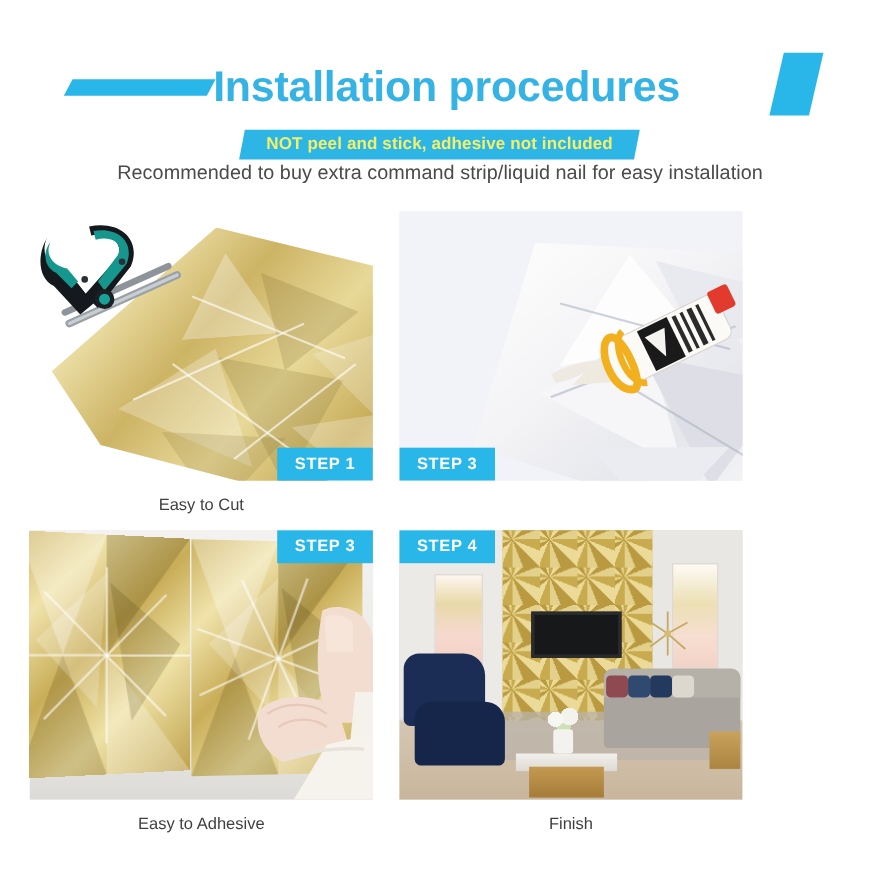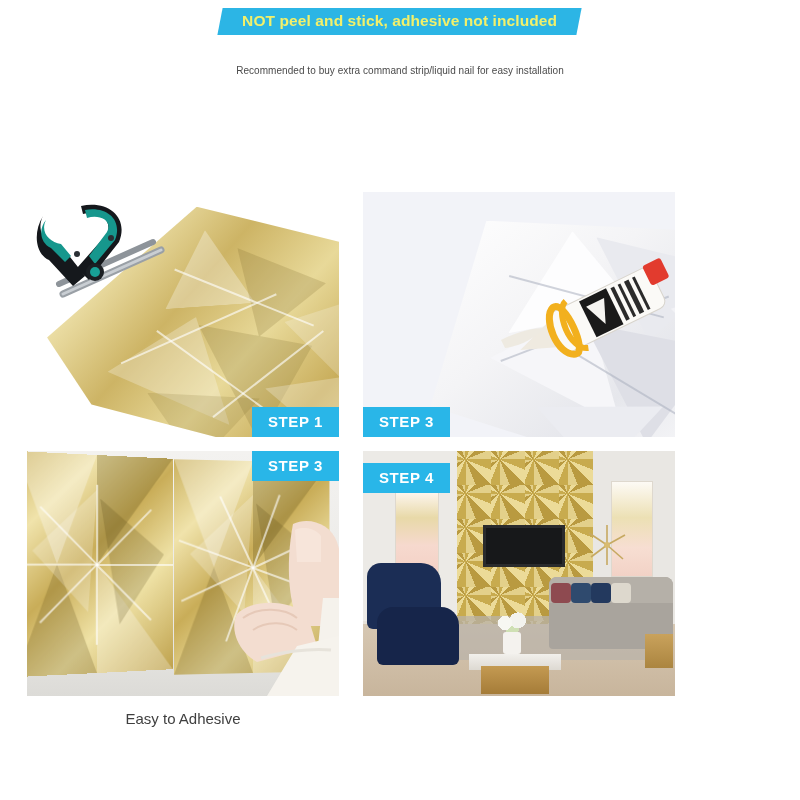--- a/index.html
+++ b/index.html
@@ -77,23 +77,23 @@
     color: #f2f06a;
     font-size: 15.5px;
     font-weight: bold;
     white-space: nowrap;
     letter-spacing: 0.1px;
   }
 
   
   .subtitle {
     text-align: center;
-    font-size: 10px;
+    font-size: 18px;
     color: #4a4a4a;
-    margin-top: 29px;
+    margin-top: 1px;
     letter-spacing: 0.05px;
   }
 
   
   .grid {
     position: absolute;
     left: 0;
     top: 192px;
     width: 702px;
   }
@@ -129,21 +129,21 @@
     font-size: 15px;
     font-weight: bold;
     letter-spacing: 0.6px;
     padding: 7px 16px 8px 16px;
     z-index: 30;
     line-height: 1;
   }
   .badge.br { right: 0; bottom: 0; }
   .badge.bl { left: 0; bottom: 0; }
   .badge.tr { right: 0; top: 0; }
-  .badge.tl { left: 0; top: 12px; text-align: right; }
+  .badge.tl { left: 0; top: 0; text-align: right; }
 
   
   .p1 { background: #ffffff; }
   .p1 .gold-sheet {
     position: absolute;
     left: 20px; top: 14px;
     width: 330px; height: 250px;
     background:
       linear-gradient(135deg, #d9c478 0%, #efe3ad 18%, #cdb465 40%, #e8d999 60%, #c9ae5c 80%, #e2d392 100%);
     clip-path: polygon(48% 0%, 100% 22%, 100% 76%, 66% 100%, 12% 76%, 0% 48%);
@@ -293,20 +293,25 @@
                 radial-gradient(circle at 48% 70%, #cfe0b4 0 7px, transparent 7px); }
   .p4 .lamp { position:absolute; right:46px; top:72px; width:44px; height:44px; }
   .p4 .sidetable { position:absolute; right:2px; bottom:28px; width:28px; height:34px;
     background: linear-gradient(180deg,#c9a25c,#ab8540); }
 </style>
 </head>
 <body>
 
 <div class="header">
 
+  <div class="title-row">
+    <div class="title-bar-left"></div>
+    <div class="title-text">Installation procedures</div>
+    <div class="title-accent-right"></div>
+  </div>
 
   <div class="banner-wrap">
     <div class="banner">
       <span class="banner-text">NOT peel and stick, adhesive not included</span>
     </div>
   </div>
 
   <div class="subtitle">Recommended to buy extra command strip/liquid nail for easy installation</div>
 </div>
 
@@ -339,20 +344,21 @@
           <path d="M52 12 C 74 8, 90 22, 82 42 L 62 66 L 56 58 L 74 34 C 80 22, 66 16, 54 20 Z" fill="#16978d"></path>
           <path d="M13 22 C 7 34, 16 44, 28 46 L 38 58 L 32 64 L 18 50 C 6 44, 6 30, 13 22 Z" fill="#16978d"></path>
           <circle cx="62" cy="74" r="9" fill="#1b1f23"></circle>
           <circle cx="62" cy="74" r="5" fill="#18a197"></circle>
           <circle cx="44" cy="56" r="3" fill="#2b3035"></circle>
           <circle cx="78" cy="40" r="3" fill="#2b3035"></circle>
         </svg>
 
         <div class="badge br">STEP 1</div>
       </div>
+      <div class="caption">Easy to Cut</div>
     </div>
 
     <div class="cell">
       <div class="photo p2">
         <div class="white-sheet">
           <div class="wt w1"></div>
           <div class="wt w2"></div>
           <div class="wt w3"></div>
           <div class="wt w4"></div>
           <div class="wt w5"></div>
@@ -473,15 +479,16 @@
               <line x1="22" y1="22" x2="6" y2="34"></line>
               <line x1="22" y1="22" x2="38" y2="36"></line>
               <line x1="22" y1="22" x2="22" y2="2"></line>
               <line x1="22" y1="22" x2="22" y2="42"></line>
             </g>
             <circle cx="22" cy="22" r="3" fill="#d8bb70"></circle>
           </svg>
         </div>
         <div class="badge tl">STEP 4</div>
       </div>
+      <div class="caption">Finish</div>
     </div>
   </div>
 </div>
 
 </body></html>

